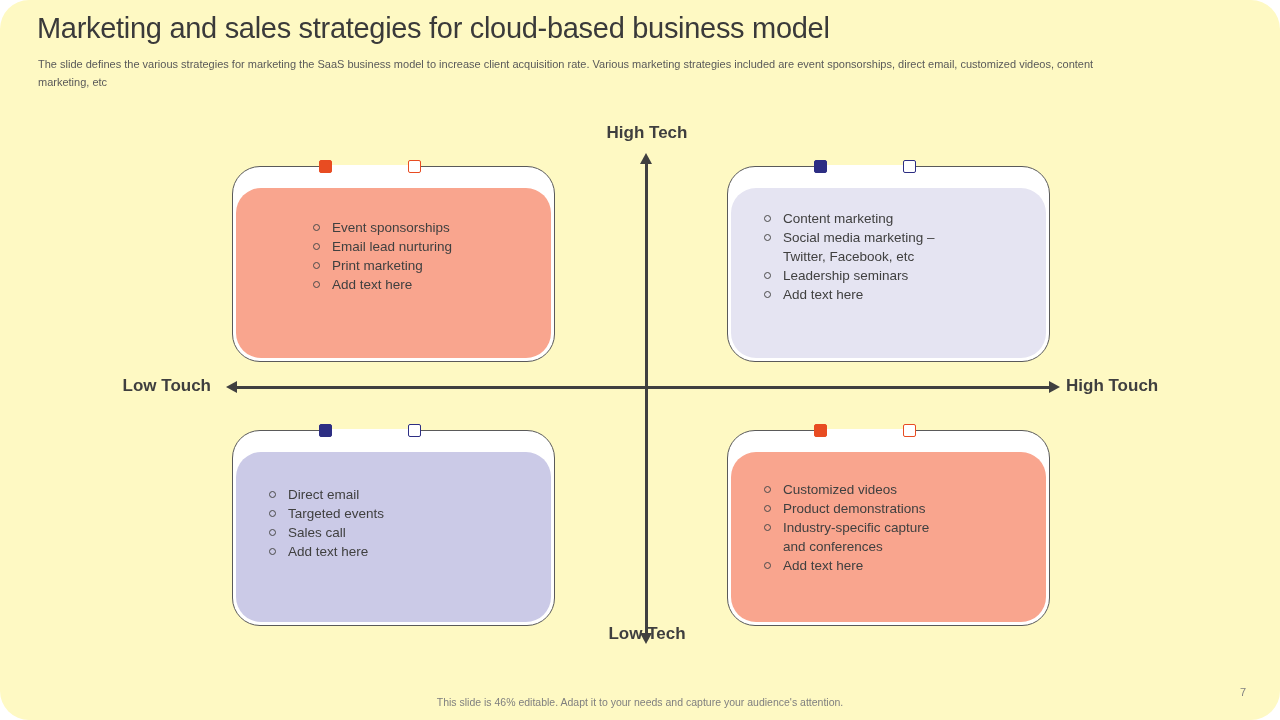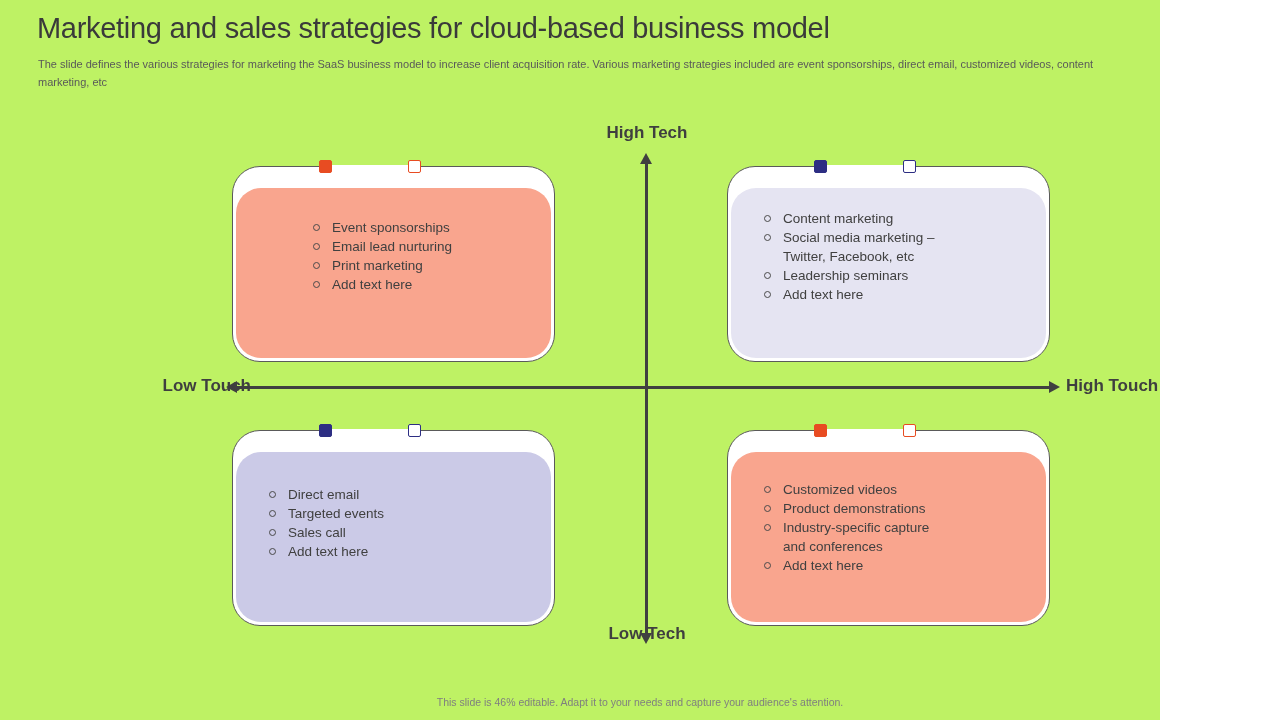--- a/index.html
+++ b/index.html
@@ -1,34 +1,34 @@
 <!DOCTYPE html>
 <html><head>
 <meta charset="utf-8">
 <style>
   * { margin:0; padding:0; box-sizing:border-box; }
   html,body { width:1280px; height:720px; background:#ffffff; font-family:"Liberation Sans", sans-serif; }
-  .slide { position:relative; width:1160px; height:720px; background:#bef264; overflow:hidden; }
+  .slide { position:relative; width:1280px; height:720px; background:#fef9c3; overflow:hidden;border-radius:29px; }
 
   .title { position:absolute; left:37px; top:12px; font-size:29px; font-weight:400; color:#3a3a3a; letter-spacing:-0.3px; white-space:nowrap; }
   .subtitle { position:absolute; left:38px; top:56px; width:1160px; font-size:11px; color:#595959; line-height:1.6; white-space:pre-line; }
 
   
   .vaxis { position:absolute; left:645px; top:162px; width:3px; height:472px; background:#404040; }
   .haxis { position:absolute; left:235px; top:386px; width:816px; height:3px; background:#404040; }
   .arrow { position:absolute; width:0; height:0; }
   .arrow.up    { left:640px; top:153px; border-left:6px solid transparent; border-right:6px solid transparent; border-bottom:11px solid #404040; }
   .arrow.down  { left:640px; top:633px; border-left:6px solid transparent; border-right:6px solid transparent; border-top:11px solid #404040; }
   .arrow.left  { left:226px; top:381px; border-top:6px solid transparent; border-bottom:6px solid transparent; border-right:11px solid #404040; }
   .arrow.right { left:1049px; top:381px; border-top:6px solid transparent; border-bottom:6px solid transparent; border-left:11px solid #404040; }
 
   .axis-label { position:absolute; font-size:17px; font-weight:700; color:#3f3f3f; white-space:nowrap; }
   .axis-label.top    { left:647px; top:123px; transform:translateX(-50%); }
   .axis-label.bottom { left:647px; top:624px; transform:translateX(-50%); }
-  .axis-label.lleft  { left:211px; top:376px; transform:translateX(-100%);margin-left:40px; }
+  .axis-label.lleft  { left:211px; top:376px; transform:translateX(-100%); }
   .axis-label.lright { left:1066px; top:376px; }
 
   
   .qbox { position:absolute; width:323px; height:196px; background:#ffffff; border:1px solid #5a5a5a; border-radius:28px; }
   .qbox .gap-mask { position:absolute; left:99px; top:-2px; width:76px; height:5px; background:#ffffff; }
   .marker { position:absolute; top:-7px; width:13px; height:13px; border-radius:2px; }
   .marker.filled  { left:86px;  background:var(--accent); border:1px solid var(--accent); }
   .marker.outline { left:175px; background:#ffffff; border:1.5px solid var(--accent); }
   .qfill { position:absolute; left:3px; right:3px; top:21px; bottom:3px; border-radius:25px; background:var(--fill); }
 

